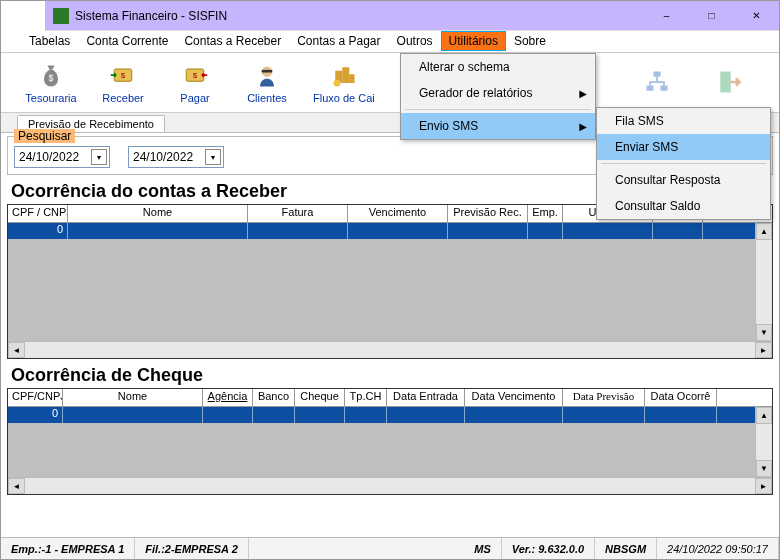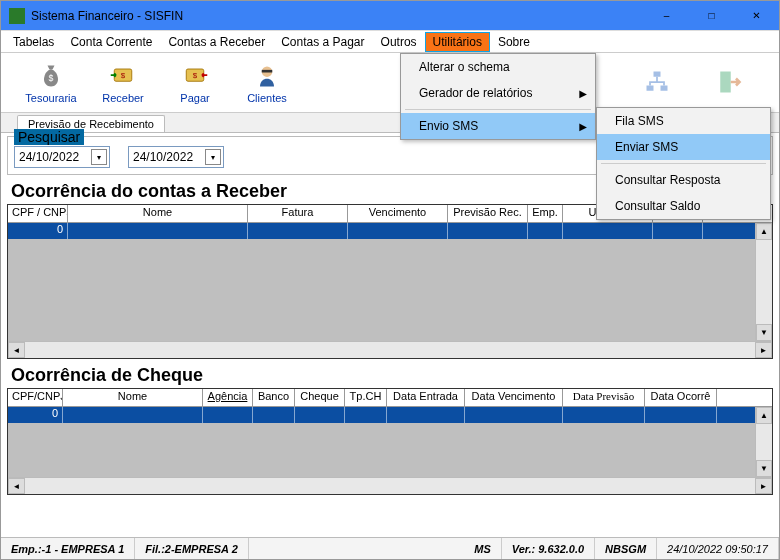--- a/index.html
+++ b/index.html
@@ -14,43 +14,44 @@
     border: 1px solid #999;
     position: relative;
   }
 
   
   .titlebar {
     height: 30px;
     display: flex;
     align-items: center;
     padding: 0 0 0 8px;
-    background: #3b82f6;
+    background: #c4b5fd;
     border-bottom: 1px solid #ddd;
+    margin-left: 44px;
   }
   .titlebar .appicon {
     width: 16px; height: 16px; margin-right: 6px;
     background: #2a7a2a;
     display: inline-block;
   }
   .titlebar .title { flex: 1; font-size: 12px; }
   .titlebar .winbtns { display: flex; }
   .titlebar .winbtn {
     width: 45px; height: 30px;
     display: flex; align-items: center; justify-content: center;
     font-family: "Segoe UI Symbol", sans-serif;
     font-size: 10px;
   }
 
   
   .menubar {
     height: 22px;
     display: flex;
-    align-items: center;
-    padding: 0 4px;
+    align-items: flex-start;
+    padding: 0 20px;
     border-bottom: 1px solid #ccc;
     background: #fff;
   }
   .menubar .menuitem {
     padding: 3px 8px;
     font-size: 12px;
     position: relative;
   }
   .menubar .menuitem.open {
     background: #f97316;
@@ -136,23 +137,23 @@
   
   .searchpanel {
     border: 1px solid #bbb;
     margin: 3px 6px 4px 6px;
     padding: 1px 6px 6px 6px;
     position: relative;
   }
   .searchpanel .legend {
     position: absolute;
     top: -8px; left: 6px;
-    background: #0369a1;
+    background: #fdba74;
     padding: 0 4px;
-    font-size: 14px;
+    font-size: 12px;
   }
   .searchrow {
     display: flex;
     align-items: center;
     gap: 18px;
     margin-top: 8px;
   }
   .datefield {
     display: inline-flex;
     align-items: center;
@@ -379,20 +380,31 @@
   </div>
   <div class="toolbtn">
     <span class="ticon">
       <svg viewBox="0 0 32 32">
           <circle cx="16" cy="11" r="6" fill="#e8c090"></circle>
           <rect x="10" y="9" width="12" height="3" fill="#333"></rect>
           <path d="M8 28c0-6 4-9 8-9s8 3 8 9z" fill="#3060a0"></path>
         </svg>
     </span>
     <span class="tlabel">Clientes</span>
+  </div>
+  <div class="toolbtn">
+    <span class="ticon">
+      <svg viewBox="0 0 32 32">
+          <rect x="6" y="10" width="8" height="14" fill="#d8a030"></rect>
+          <rect x="14" y="6" width="8" height="18" fill="#d8a030"></rect>
+          <rect x="22" y="14" width="6" height="10" fill="#d8a030"></rect>
+          <circle cx="8" cy="24" r="4" fill="#f0c040"></circle>
+        </svg>
+    </span>
+    <span class="tlabel">Fluxo de Cai</span>
   </div>
   <div class="spacer"></div>
   <div class="toolbtn" style="opacity:0.4">
     <span class="ticon">
       <svg viewBox="0 0 32 32">
           <rect x="12" y="4" width="8" height="6" fill="#2060c0"></rect>
           <rect x="4" y="20" width="8" height="6" fill="#2060c0"></rect>
           <rect x="20" y="20" width="8" height="6" fill="#2060c0"></rect>
           <path d="M16 10v6M16 16H8v4M16 16h8v4" stroke="#2060c0" stroke-width="2" fill="none"></path>
         </svg>

